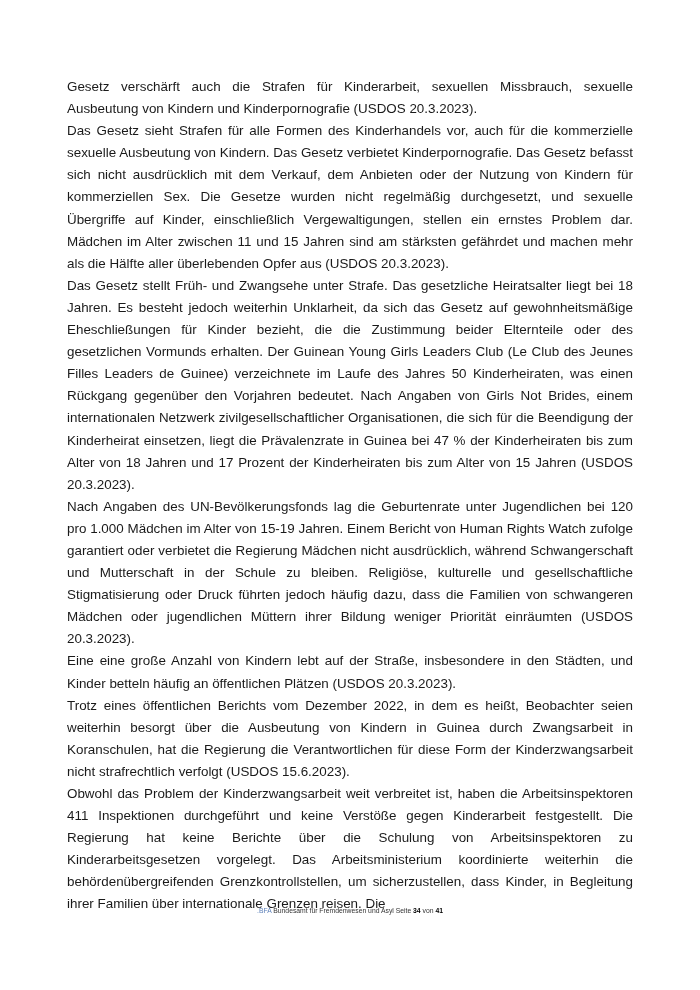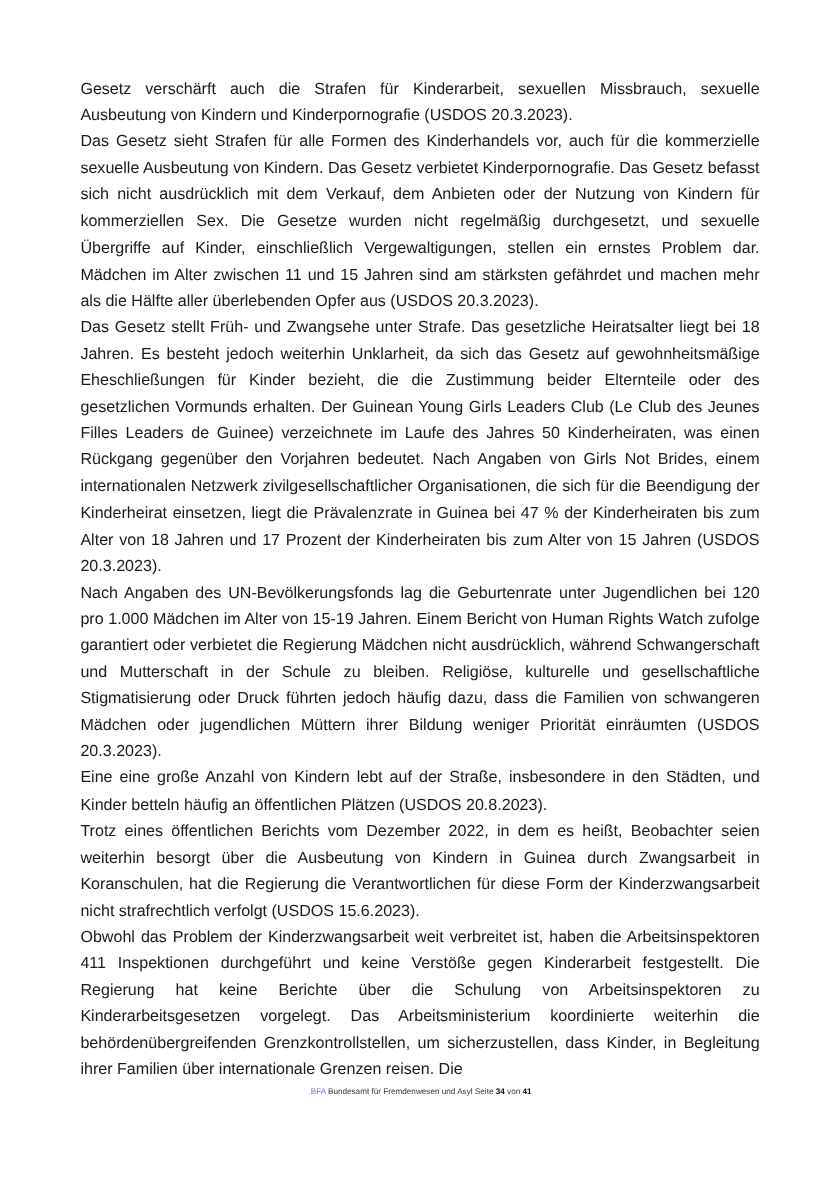--- a/index.html
+++ b/index.html
@@ -11,21 +11,21 @@
       width: 700px;
       height: 990px;
       position: relative;
       overflow: hidden;
       font-family: "Liberation Sans", sans-serif;
       color: #1a1a1a;
     }
     .page {
       position: absolute;
       left: 67px;
-      top: 63px;
+      top: 76px;
       width: 566px;
     }
     .para {
       margin: 0;
       font-size: 13.4px;
       line-height: 22.1px;
       text-align: justify;
       hyphens: none;
     }
     .footer {
@@ -41,21 +41,21 @@
     .footer b { font-weight: bold; color: #000; }
   </style>
 </head>
 <body>
 
 <div class="page">
   <p class="para">Gesetz verschärft auch die Strafen für Kinderarbeit, sexuellen Missbrauch, sexuelle Ausbeutung von Kindern und Kinderpornografie (USDOS 20.3.2023).</p>
   <p class="para">Das Gesetz sieht Strafen für alle Formen des Kinderhandels vor, auch für die kommerzielle sexuelle Ausbeutung von Kindern. Das Gesetz verbietet Kinderpornografie. Das Gesetz befasst sich nicht ausdrücklich mit dem Verkauf, dem Anbieten oder der Nutzung von Kindern für kommerziellen Sex. Die Gesetze wurden nicht regelmäßig durchgesetzt, und sexuelle Übergriffe auf Kinder, einschließlich Vergewaltigungen, stellen ein ernstes Problem dar. Mädchen im Alter zwischen 11 und 15 Jahren sind am stärksten gefährdet und machen mehr als die Hälfte aller überlebenden Opfer aus (USDOS 20.3.2023).</p>
   <p class="para">Das Gesetz stellt Früh- und Zwangsehe unter Strafe. Das gesetzliche Heiratsalter liegt bei 18 Jahren. Es besteht jedoch weiterhin Unklarheit, da sich das Gesetz auf gewohnheitsmäßige Eheschließungen für Kinder bezieht, die die Zustimmung beider Elternteile oder des gesetzlichen Vormunds erhalten. Der Guinean Young Girls Leaders Club (Le Club des Jeunes Filles Leaders de Guinee) verzeichnete im Laufe des Jahres 50 Kinderheiraten, was einen Rückgang gegenüber den Vorjahren bedeutet. Nach Angaben von Girls Not Brides, einem internationalen Netzwerk zivilgesellschaftlicher Organisationen, die sich für die Beendigung der Kinderheirat einsetzen, liegt die Prävalenzrate in Guinea bei 47 % der Kinderheiraten bis zum Alter von 18 Jahren und 17 Prozent der Kinderheiraten bis zum Alter von 15 Jahren (USDOS 20.3.2023).</p>
   <p class="para">Nach Angaben des UN-Bevölkerungsfonds lag die Geburtenrate unter Jugendlichen bei 120 pro 1.000 Mädchen im Alter von 15-19 Jahren. Einem Bericht von Human Rights Watch zufolge garantiert oder verbietet die Regierung Mädchen nicht ausdrücklich, während Schwangerschaft und Mutterschaft in der Schule zu bleiben. Religiöse, kulturelle und gesellschaftliche Stigmatisierung oder Druck führten jedoch häufig dazu, dass die Familien von schwangeren Mädchen oder jugendlichen Müttern ihrer Bildung weniger Priorität einräumten (USDOS 20.3.2023).</p>
-  <p class="para">Eine eine große Anzahl von Kindern lebt auf der Straße, insbesondere in den Städten, und Kinder betteln häufig an öffentlichen Plätzen (USDOS 20.8.2023).</p>
+  <p class="para">Eine eine große Anzahl von Kindern lebt auf der Straße, insbesondere in den Städten, und Kinder betteln häufig an öffentlichen Plätzen (USDOS 20.3.2023).</p>
   <p class="para">Trotz eines öffentlichen Berichts vom Dezember 2022, in dem es heißt, Beobachter seien weiterhin besorgt über die Ausbeutung von Kindern in Guinea durch Zwangsarbeit in Koranschulen, hat die Regierung die Verantwortlichen für diese Form der Kinderzwangsarbeit nicht strafrechtlich verfolgt (USDOS 15.6.2023).</p>
   <p class="para">Obwohl das Problem der Kinderzwangsarbeit weit verbreitet ist, haben die Arbeitsinspektoren 411 Inspektionen durchgeführt und keine Verstöße gegen Kinderarbeit festgestellt. Die Regierung hat keine Berichte über die Schulung von Arbeitsinspektoren zu Kinderarbeitsgesetzen vorgelegt. Das Arbeitsministerium koordinierte weiterhin die behördenübergreifenden Grenzkontrollstellen, um sicherzustellen, dass Kinder, in Begleitung ihrer Familien über internationale Grenzen reisen. Die</p>
 </div>
 
 <div class="footer">
   <span class="brand" style="color: rgb(91, 127, 184);">.BFA</span>
   <span>Bundesamt für Fremdenwesen und Asyl</span>
   <span>Seite</span>
   <b>34</b>
   <span>von</span>

